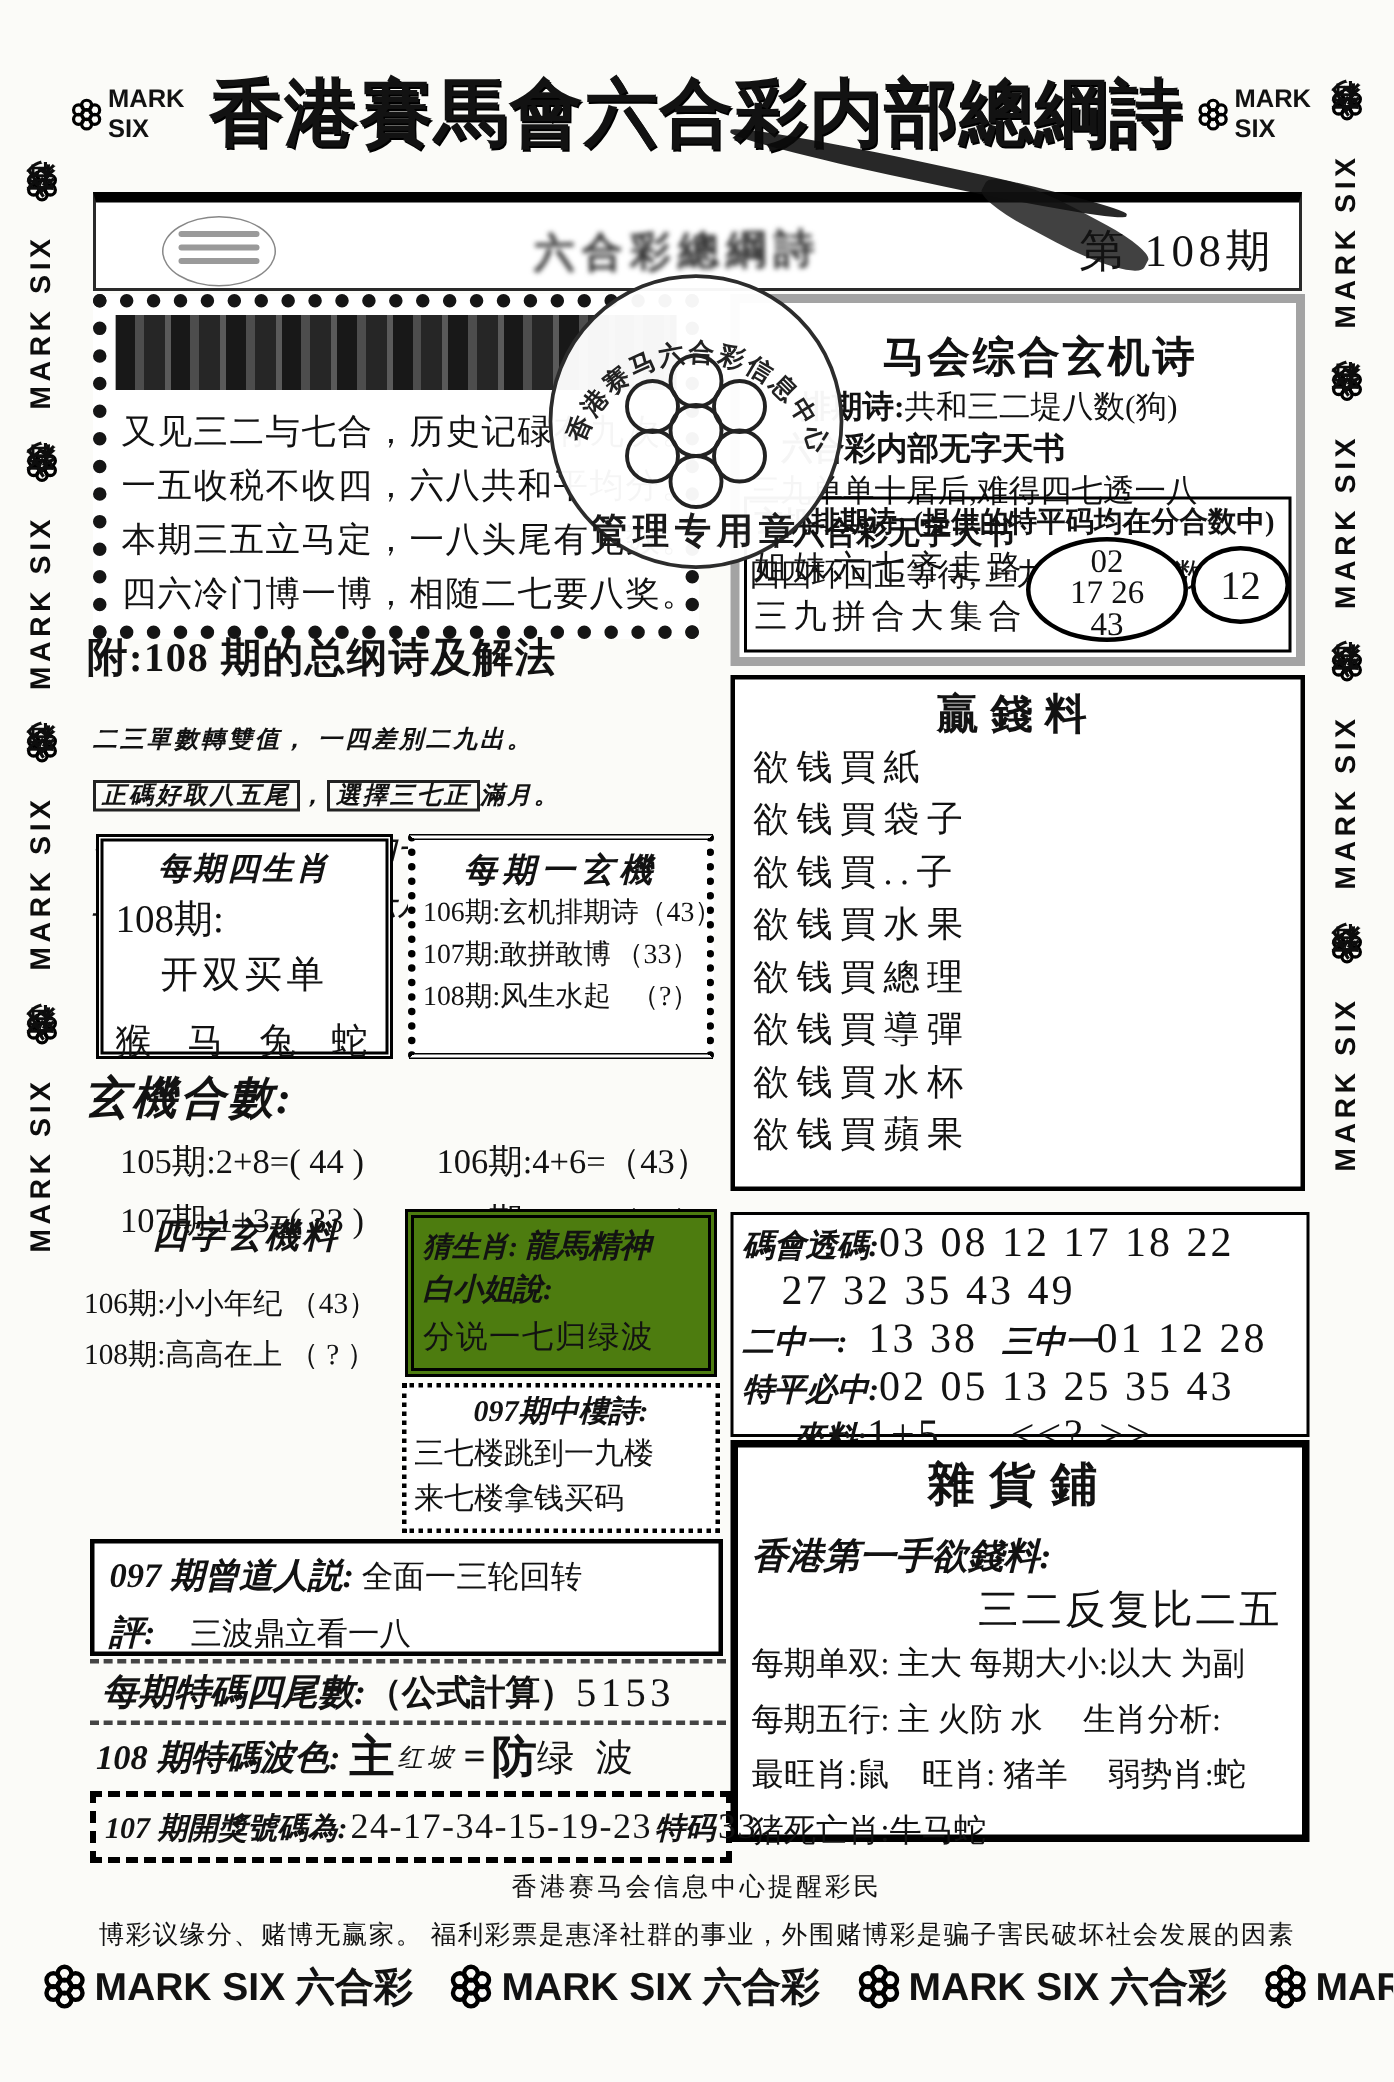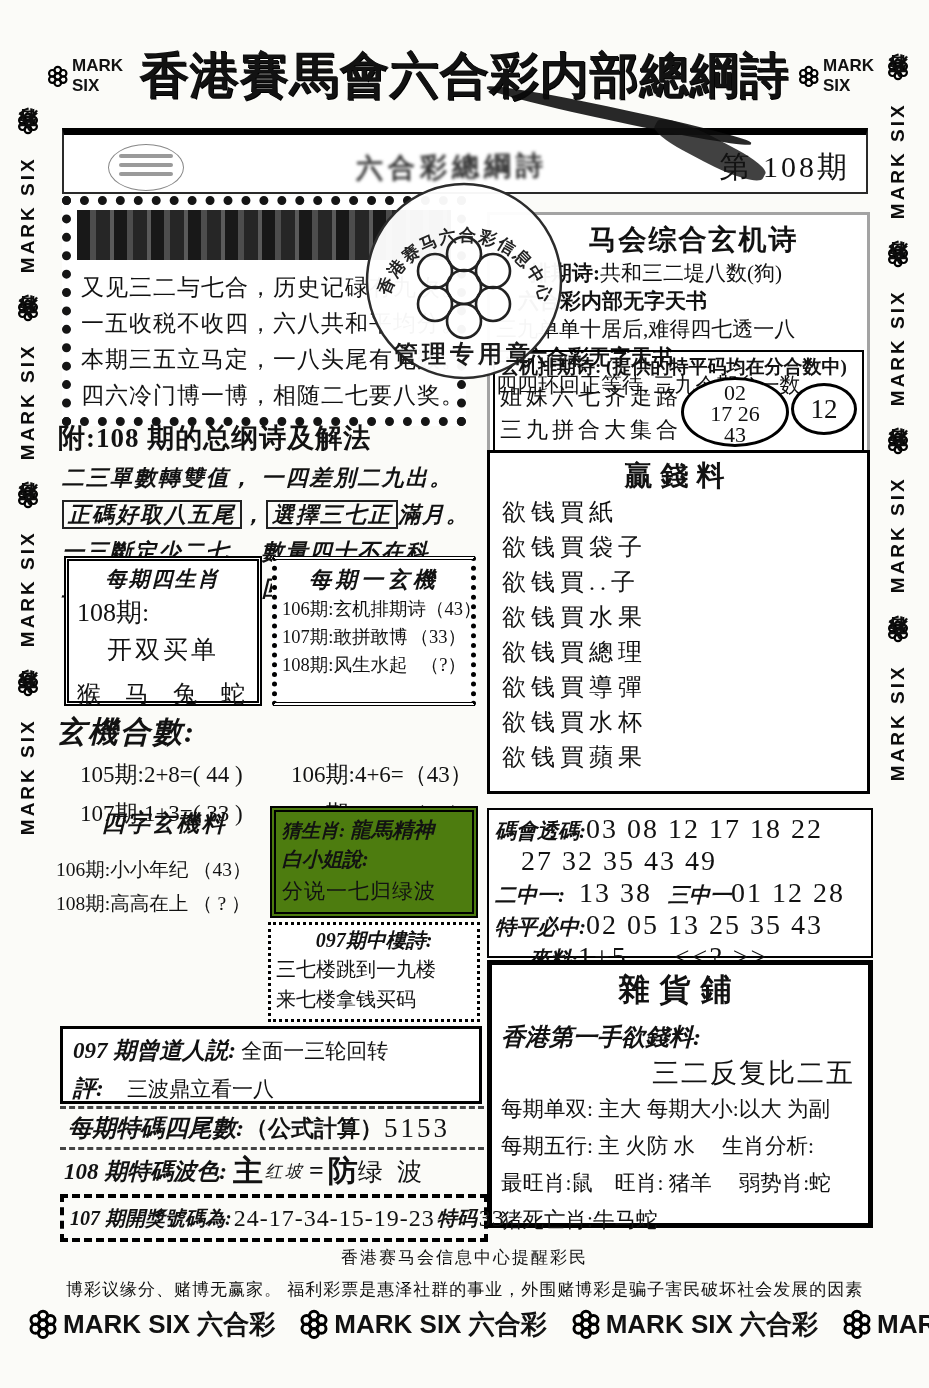--- a/index.html
+++ b/index.html
@@ -48,40 +48,40 @@
     border:9px dotted #151515; background:#fff; }
   .poem-banner { margin:5px 6px 3px; height:50px;
     background:repeating-linear-gradient(90deg,#181818 0 13px,#4d4d4d 13px 19px,#262626 19px 33px,#5a5a5a 33px 37px);
   }
   .poem-lines { padding:7px 10px; font-size:23px; line-height:36px; letter-spacing:1px; white-space:nowrap; }
 
   
   .stamp-wrap { position:absolute; left:358px; top:180px; width:216px; height:206px; z-index:6; }
 
   
-  .zonghe-box { position:absolute; left:487px; top:212px; width:383px; height:248px;
-    border:3px solid #a3a3a3; background:#fff; padding:6px 6px 3px; }
+  .zonghe-box { position:absolute; left:487px; top:196px; width:383px; height:248px;
+    border:6px solid #a3a3a3; background:#fff; padding:17px 6px 3px; }
   .zonghe-title { text-align:center; font-size:28px; font-weight:bold; letter-spacing:2px; padding-left:30px; }
   .zh-line { font-size:21px; line-height:28px; white-space:nowrap; }
   .zh-bold { font-weight:bold; }
   .paiqi-box { position:absolute; left:3px; right:3px; bottom:3px; height:104px;
     border:2px solid #000; padding:2px 5px; }
   .paiqi-header { font-size:19px; font-weight:bold; white-space:nowrap; }
   .paiqi-line { font-size:22px; line-height:33px; letter-spacing:4px; white-space:nowrap; }
   .num-ellipse { position:absolute; left:186px; top:25px; width:108px; height:70px;
     border:3px solid #000; border-radius:50%; text-align:center; font-size:22px; line-height:21px;
     padding-top:2px; background:#fff; }
   .num-circle { position:absolute; left:296px; top:31px; width:66px; height:52px;
     border:3px solid #000; border-radius:50%; display:flex; align-items:center; justify-content:center;
     font-size:27px; background:#fff; }
 
   
   .jiefa { position:absolute; left:58px; top:420px; width:432px; }
   .jiefa-heading { font-size:27px; font-weight:800; letter-spacing:1px; }
-  .jiefa-lines { margin-top:3px; font-size:22px; line-height:37px; font-style:italic; font-weight:600;
+  .jiefa-lines { margin-top:19px; font-size:16px; line-height:37px; font-style:italic; font-weight:600;
     letter-spacing:2px; padding-left:4px; white-space:nowrap; }
   .boxed { border:2px solid #222; padding:0 4px; }
 
   
   .shengxiao-box { position:absolute; left:64px; top:556px; width:198px; height:150px;
     border:5px double #000; padding:4px 8px; background:#fff; }
   .sx-title { font-weight:bold; font-style:italic; font-size:21px; text-align:center; letter-spacing:2px; }
   .sx-issue { font-size:26px; margin-top:2px; }
   .sx-advice { font-size:25px; text-align:center; margin-top:3px; letter-spacing:3px; }
   .sx-animals { font-size:24px; margin-top:12px; letter-spacing:9px; white-space:nowrap; }

